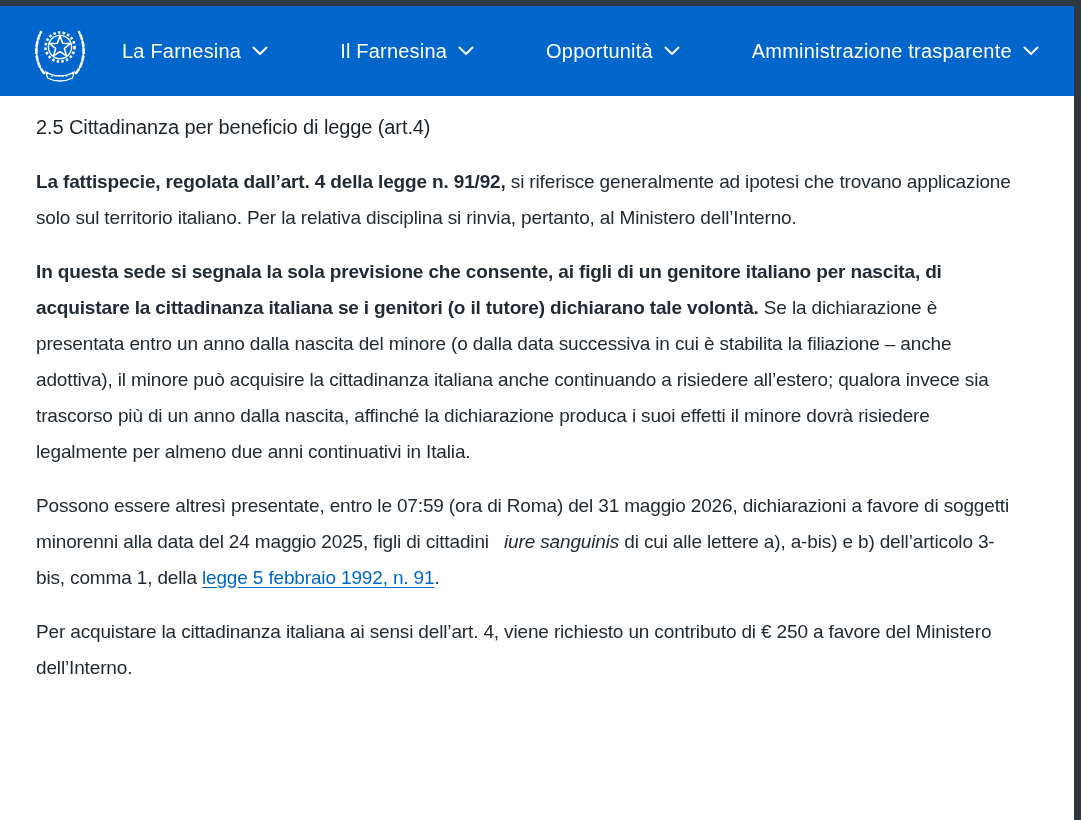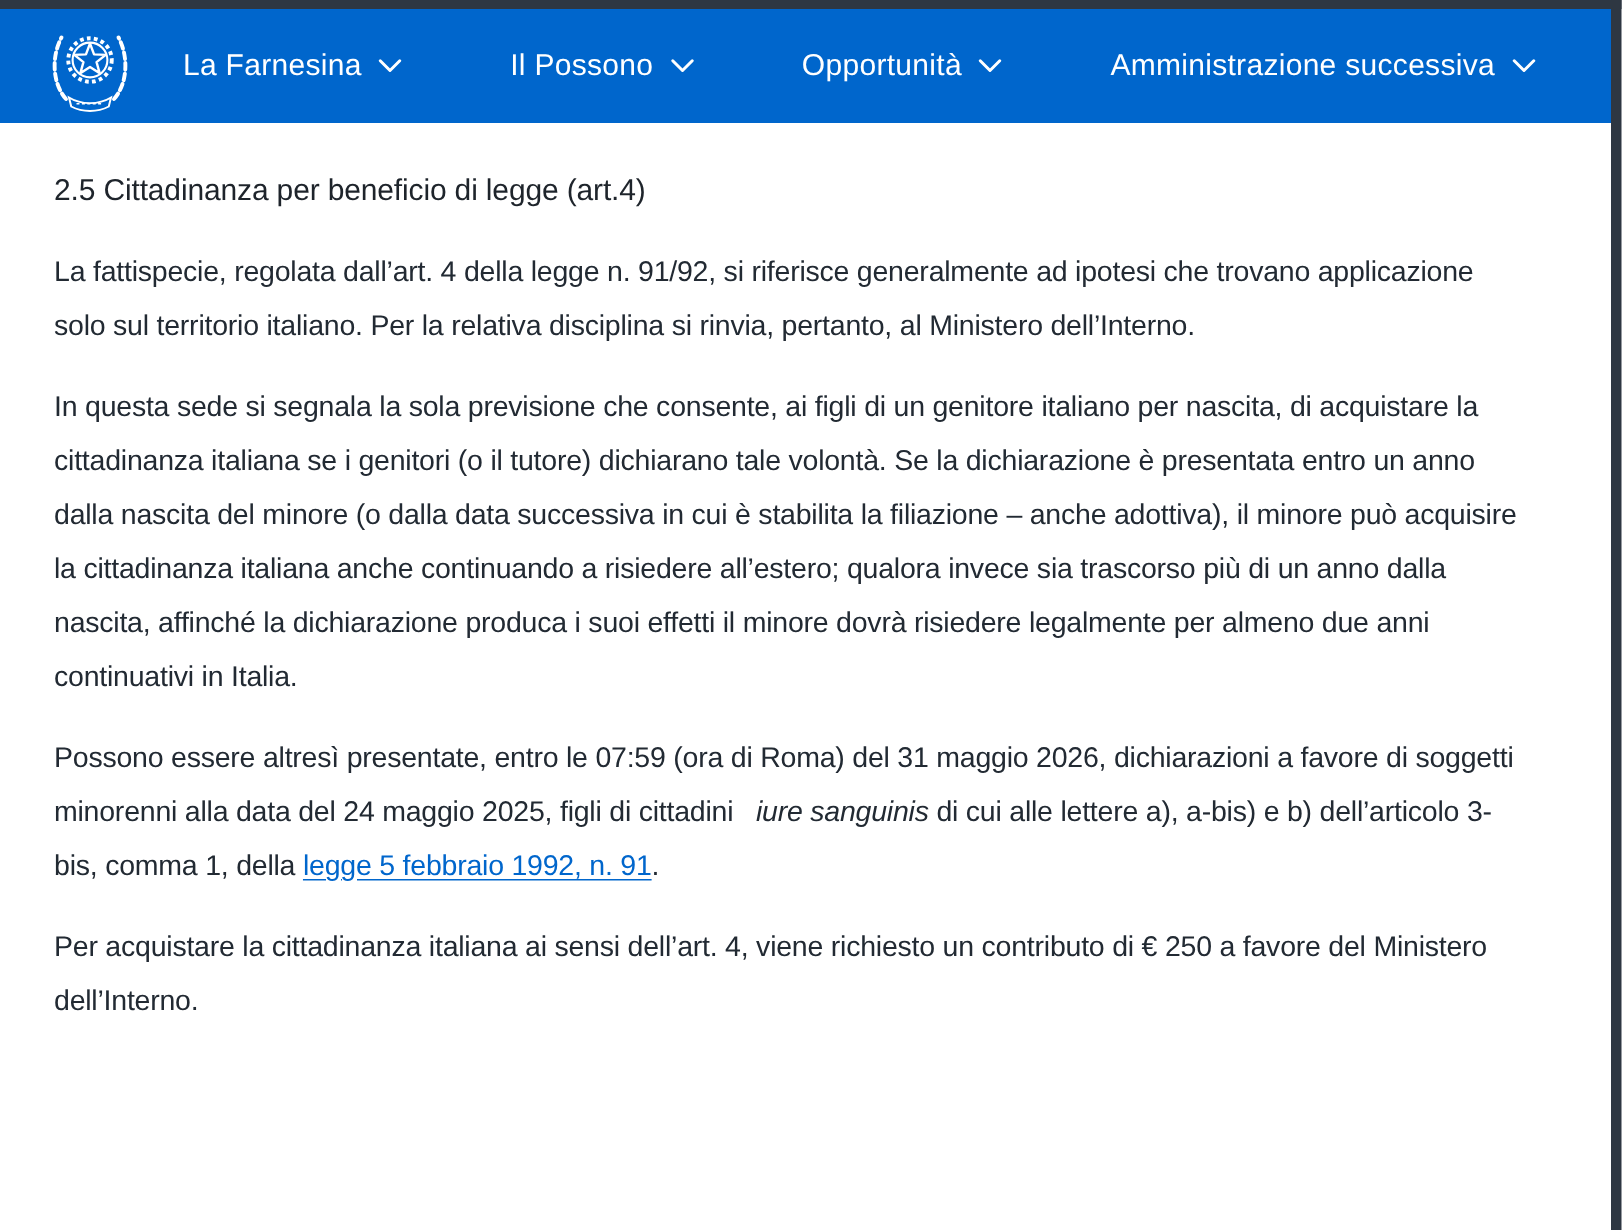--- a/index.html
+++ b/index.html
@@ -7,21 +7,21 @@
     width:1081px;height:820px;position:relative;background:#ffffff;
     font-family:"Liberation Sans",sans-serif;overflow:hidden;
     -webkit-font-smoothing:antialiased;
   }
   
   .top-edge{position:absolute;top:0;left:0;width:1081px;height:6px;background:#2e3742;z-index:6;}
   .right-edge{position:absolute;top:0;right:0;width:7px;height:820px;background:#2e3742;z-index:5;}
 
   
   header.navbar{
-    position:absolute;top:6px;left:0;width:1074px;height:76px;
+    position:absolute;top:6px;left:0;width:1074px;height:90px;
     background:#0066cc;display:flex;align-items:center;
     box-sizing:border-box;padding-left:28px;
   }
   .emblem{width:64px;height:70px;flex:0 0 auto;margin-right:30px;cursor:pointer;}
   .nav-items{display:flex;align-items:center;gap:72px;}
   .nav-item{
     display:flex;align-items:center;gap:11px;color:#ffffff;
     font-size:20px;font-weight:400;letter-spacing:0.2px;cursor:pointer;white-space:nowrap;
   }
   .chev{display:block;}
@@ -32,21 +32,21 @@
     padding:26px 36px 0 36px;width:1050px;
   }
   h1.page-title{
     font-size:20px;line-height:26px;font-weight:normal;color:#1e242b;
     margin:0 0 24px 0;letter-spacing:-0.1px;
   }
   p.para{
     font-size:19px;line-height:36px;color:#222a33;margin:0 0 18px 0;
     letter-spacing:-0.15px;max-width:1013px;
   }
-  .b{font-weight:normal;}
+  .b{font-weight:bold;}
   .i{font-style:italic;margin-left:10px;}
   a.law-link{color:#0066cc;text-decoration:underline;text-underline-offset:3px;cursor:pointer;margin-top:16px;}
 </style>
 </head>
 <body>
 
 <div class="top-edge"></div>
 <div class="right-edge"></div>
 
 <header class="navbar">
@@ -65,33 +65,33 @@
   </svg>
 
   <nav class="nav-items">
     <div class="nav-item">
       <span>La Farnesina</span>
       <svg class="chev" width="16" height="10" viewBox="0 0 16 10">
         <polyline points="1.5,1.5 8,8 14.5,1.5" fill="none" stroke="#ffffff" stroke-width="2" stroke-linecap="round" stroke-linejoin="round"></polyline>
       </svg>
     </div>
     <div class="nav-item">
-      <span>Il Possono</span>
+      <span>Il Farnesina</span>
       <svg class="chev" width="16" height="10" viewBox="0 0 16 10">
         <polyline points="1.5,1.5 8,8 14.5,1.5" fill="none" stroke="#ffffff" stroke-width="2" stroke-linecap="round" stroke-linejoin="round"></polyline>
       </svg>
     </div>
     <div class="nav-item">
       <span>Opportunità</span>
       <svg class="chev" width="16" height="10" viewBox="0 0 16 10">
         <polyline points="1.5,1.5 8,8 14.5,1.5" fill="none" stroke="#ffffff" stroke-width="2" stroke-linecap="round" stroke-linejoin="round"></polyline>
       </svg>
     </div>
     <div class="nav-item">
-      <span>Amministrazione successiva</span>
+      <span>Amministrazione trasparente</span>
       <svg class="chev" width="16" height="10" viewBox="0 0 16 10">
         <polyline points="1.5,1.5 8,8 14.5,1.5" fill="none" stroke="#ffffff" stroke-width="2" stroke-linecap="round" stroke-linejoin="round"></polyline>
       </svg>
     </div>
   </nav>
 </header>
 
 <main>
   <h1 class="page-title">2.5 Cittadinanza per beneficio di legge (art.4)</h1>
 

